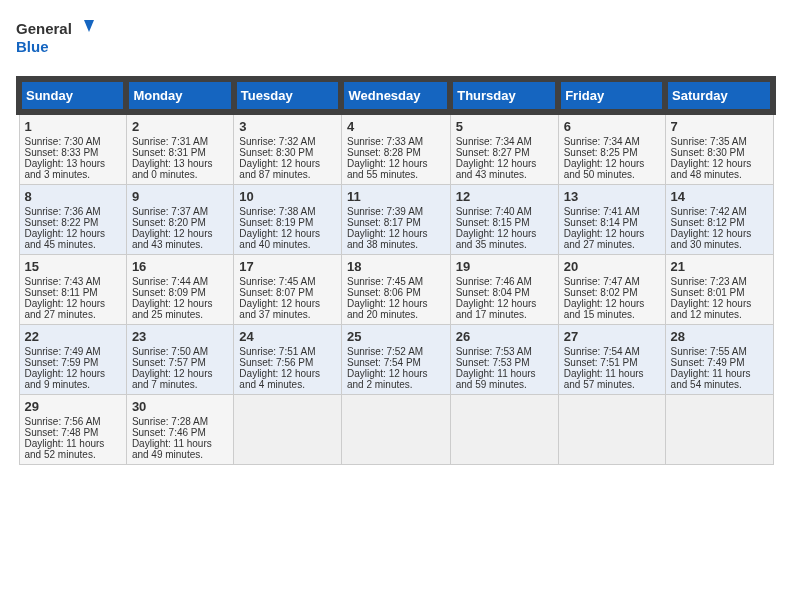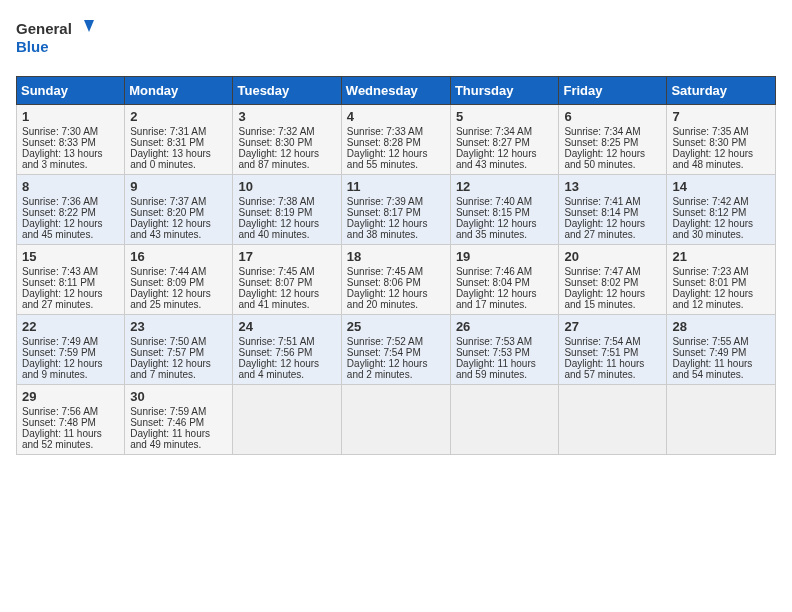--- a/index.html
+++ b/index.html
@@ -42,21 +42,21 @@
       border-collapse: collapse;
       border: 1px solid #ccc;
     }
     .calendar th {
       background-color: #1565c0;
       color: #fff;
       font-size: 13px;
       font-weight: bold;
       padding: 6px 4px;
       text-align: left;
-      border: 1px solid #404040;
+      border: 6px solid #404040;
     }
     .calendar td {
       vertical-align: top;
       border: 1px solid #ccc;
       padding: 4px 5px;
       font-size: 10px;
       color: #333;
       width: 110px;
       min-height: 80px;
       background: #fff;
@@ -222,21 +222,21 @@
           <div>Sunrise: 7:44 AM</div>
           <div>Sunset: 8:09 PM</div>
           <div>Daylight: 12 hours</div>
           <div>and 25 minutes.</div>
         </td>
         <td>
           <span class="day-num">17</span>
           <div>Sunrise: 7:45 AM</div>
           <div>Sunset: 8:07 PM</div>
           <div>Daylight: 12 hours</div>
-          <div>and 41 minutes.</div>
+          <div>and 37 minutes.</div>
         </td>
         <td>
           <span class="day-num">18</span>
           <div>Sunrise: 7:45 AM</div>
           <div>Sunset: 8:06 PM</div>
           <div>Daylight: 12 hours</div>
           <div>and 20 minutes.</div>
         </td>
         <td>
           <span class="day-num">19</span>
@@ -314,21 +314,21 @@
       <tr>
         <td>
           <span class="day-num">29</span>
           <div>Sunrise: 7:56 AM</div>
           <div>Sunset: 7:48 PM</div>
           <div>Daylight: 11 hours</div>
           <div>and 52 minutes.</div>
         </td>
         <td>
           <span class="day-num">30</span>
-          <div>Sunrise: 7:59 AM</div>
+          <div>Sunrise: 7:28 AM</div>
           <div>Sunset: 7:46 PM</div>
           <div>Daylight: 11 hours</div>
           <div>and 49 minutes.</div>
         </td>
         <td class="empty-cell"></td>
         <td class="empty-cell"></td>
         <td class="empty-cell"></td>
         <td class="empty-cell"></td>
         <td class="empty-cell"></td>
       </tr>

